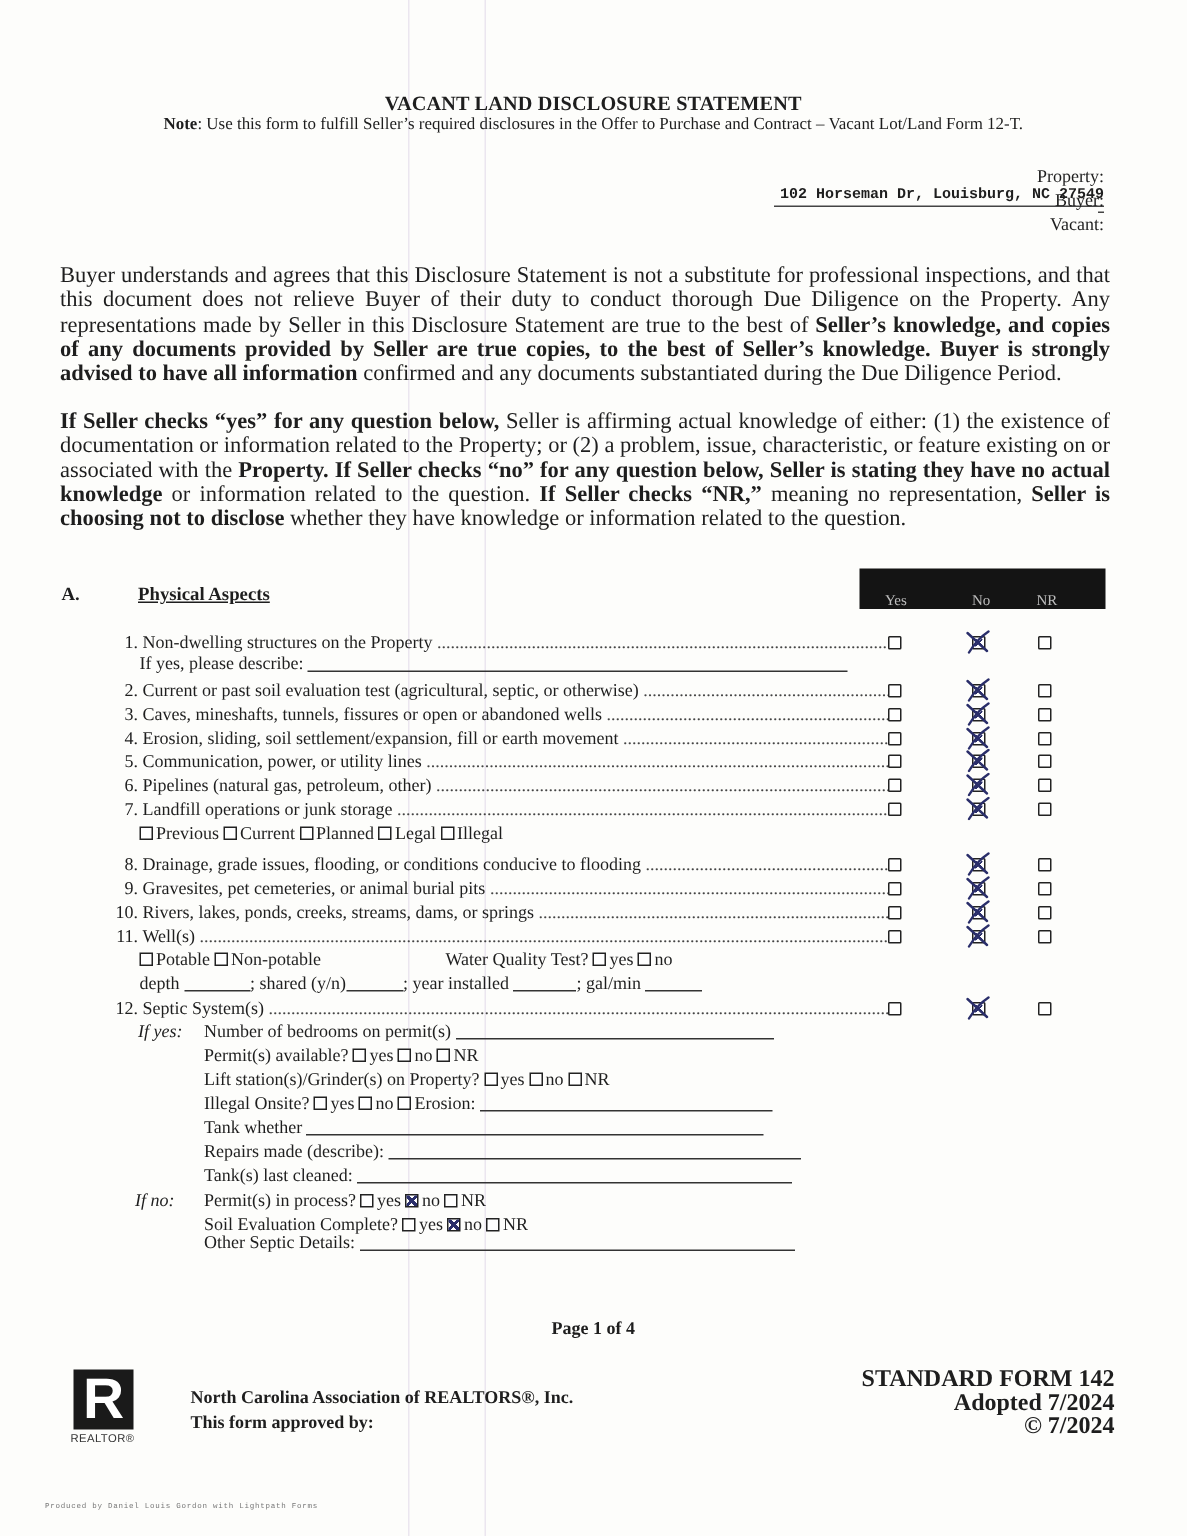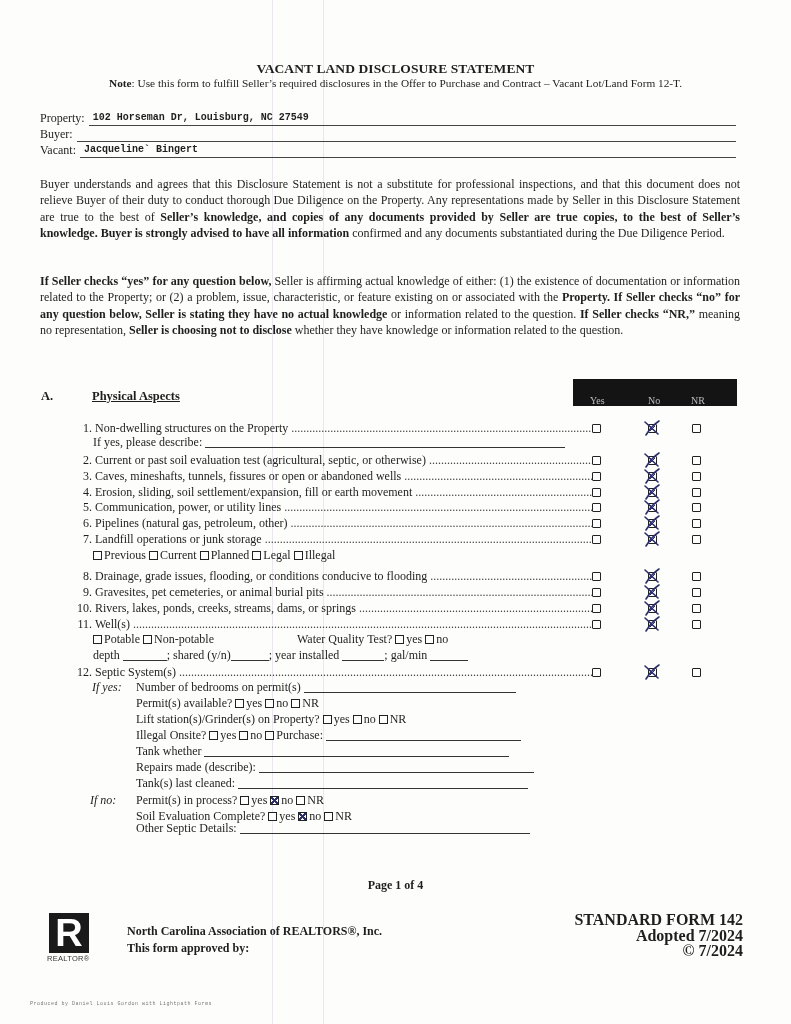--- a/index.html
+++ b/index.html
@@ -3,24 +3,24 @@
 <meta charset="utf-8">
 <style>
   * { box-sizing: border-box; margin: 0; padding: 0; }
   html, body { width: 791px; height: 1024px; background: #fdfdfb; overflow: hidden; }
   body { position: relative; font-family: "Liberation Serif", serif; color: #1e1e1e; }
   .fold { position: absolute; top: 0; bottom: 0; width: 1px; background: #ebe6ef; }
   .abs { position: absolute; }
   .title { top: 61px; left: 0; width: 791px; text-align: center; font-size: 13.5px; font-weight: bold; letter-spacing: 0.1px; }
   .note { top: 77px; left: 0; width: 791px; text-align: center; font-size: 11.3px; }
   .note b { font-weight: bold; }
-  .field-row { left: 40px; width: 696px; height: 16px; font-size: 12px; display: flex; align-items: flex-end; }
+  .field-row { left: 40px; width: 696px; height: 16px; font-size: 12px; display: flex; align-items: flex-end; flex-direction: column; }
   .field-row .lbl { white-space: nowrap; }
   .field-row .val { flex: 1; border-bottom: 1px solid #444; margin-left: 4px; height: 14px; font-family: "Liberation Mono", monospace; font-size: 10px; font-weight: bold; padding-left: 4px; line-height: 12px; }
-  .para { left: 40px; width: 700px; font-size: 12px; line-height: 16.3px; text-align: justify; }
+  .para { left: 40px; width: 700px; font-size: 15px; line-height: 16.3px; text-align: justify; }
   .para b { font-weight: bold; }
   .sec-letter { left: 41px; top: 389px; font-size: 12.5px; font-weight: bold; }
   .sec-title { left: 92px; top: 389px; font-size: 12.5px; font-weight: bold; text-decoration: underline; }
   .col-head { left: 573px; top: 379px; width: 164px; height: 27px; background: #141414; color: #bdbdbd; font-size: 10px; }
   .col-head span { position: absolute; top: 16px; }
   .q { left: 70px; width: 530px; font-size: 12px; height: 15px; line-height: 15px; white-space: nowrap; overflow: hidden; }
   .q .num { display: inline-block; width: 22px; text-align: right; margin-right: 3px; }
   .q .dots { color: #444; letter-spacing: 0px; }
   .cb { position: absolute; width: 9px; height: 9px; border: 1.5px solid #222; border-radius: 1px; background: #fff; }
   .cb.checked::after { content: ""; position: absolute; inset: 1px; background:
@@ -54,21 +54,20 @@
 <div class="abs field-row" style="top:110px">
   <span class="lbl">Property:</span>
   <span class="val">102 Horseman Dr, Louisburg, NC 27549</span>
 </div>
 <div class="abs field-row" style="top:126px">
   <span class="lbl">Buyer:</span>
   <span class="val"></span>
 </div>
 <div class="abs field-row" style="top:142px">
   <span class="lbl">Vacant:</span>
-  <span class="val">Jacqueline` Bingert</span>
 </div>
 
 <div class="abs para" style="top:176px"><span>Buyer understands and agrees that this Disclosure Statement is not a substitute for professional inspections, and that this document does not relieve Buyer of their duty to conduct thorough Due Diligence on the Property. Any representations made by Seller in this Disclosure Statement are true to the best of </span><b>Seller’s knowledge, and copies of any documents provided by Seller are true copies, to the best of Seller’s knowledge. Buyer is strongly advised to have all information</b><span> confirmed and any documents substantiated during the Due Diligence Period.</span></div>
 
 <div class="abs para" style="top:273px"><b>If Seller checks “yes” for any question below,</b><span> Seller is affirming actual knowledge of either: (1) the existence of documentation or information related to the Property; or (2) a problem, issue, characteristic, or feature existing on or associated with the </span><b>Property. If Seller checks “no” for any question below, Seller is stating they have no actual knowledge</b><span> or information related to the question. </span><b>If Seller checks “NR,”</b><span> meaning no representation, </span><b>Seller is choosing not to disclose</b><span> whether they have knowledge or information related to the question.</span></div>
 
 <div class="abs sec-letter">A.</div>
 <div class="abs sec-title">Physical Aspects</div>
 <div class="abs col-head">
   <span style="left:17px">Yes</span>
@@ -200,21 +199,21 @@
 <div class="abs sub" style="left:136px; top:712px">
   <span>Lift station(s)/Grinder(s) on Property?</span>
   <span class="icb"></span><span>yes</span>
   <span class="icb"></span><span>no</span>
   <span class="icb"></span><span>NR</span>
 </div>
 <div class="abs sub" style="left:136px; top:728px">
   <span>Illegal Onsite?</span>
   <span class="icb"></span><span>yes</span>
   <span class="icb"></span><span>no</span>
-  <span class="icb"></span><span>Purchase:</span>
+  <span class="icb"></span><span>Erosion:</span>
   <span class="blank" style="width:195px"></span>
 </div>
 <div class="abs sub" style="left:136px; top:744px"><span>Tank whether</span> <span class="blank" style="width:305px"></span></div>
 <div class="abs sub" style="left:136px; top:760px"><span>Repairs made (describe):</span> <span class="blank" style="width:275px"></span></div>
 <div class="abs sub" style="left:136px; top:776px"><span>Tank(s) last cleaned:</span> <span class="blank" style="width:290px"></span></div>
 
 <div class="abs sub it" style="left:90px; top:793px">If no:</div>
 <div class="abs sub" style="left:136px; top:793px">
   <span>Permit(s) in process?</span>
   <span class="icb"></span><span>yes</span>

